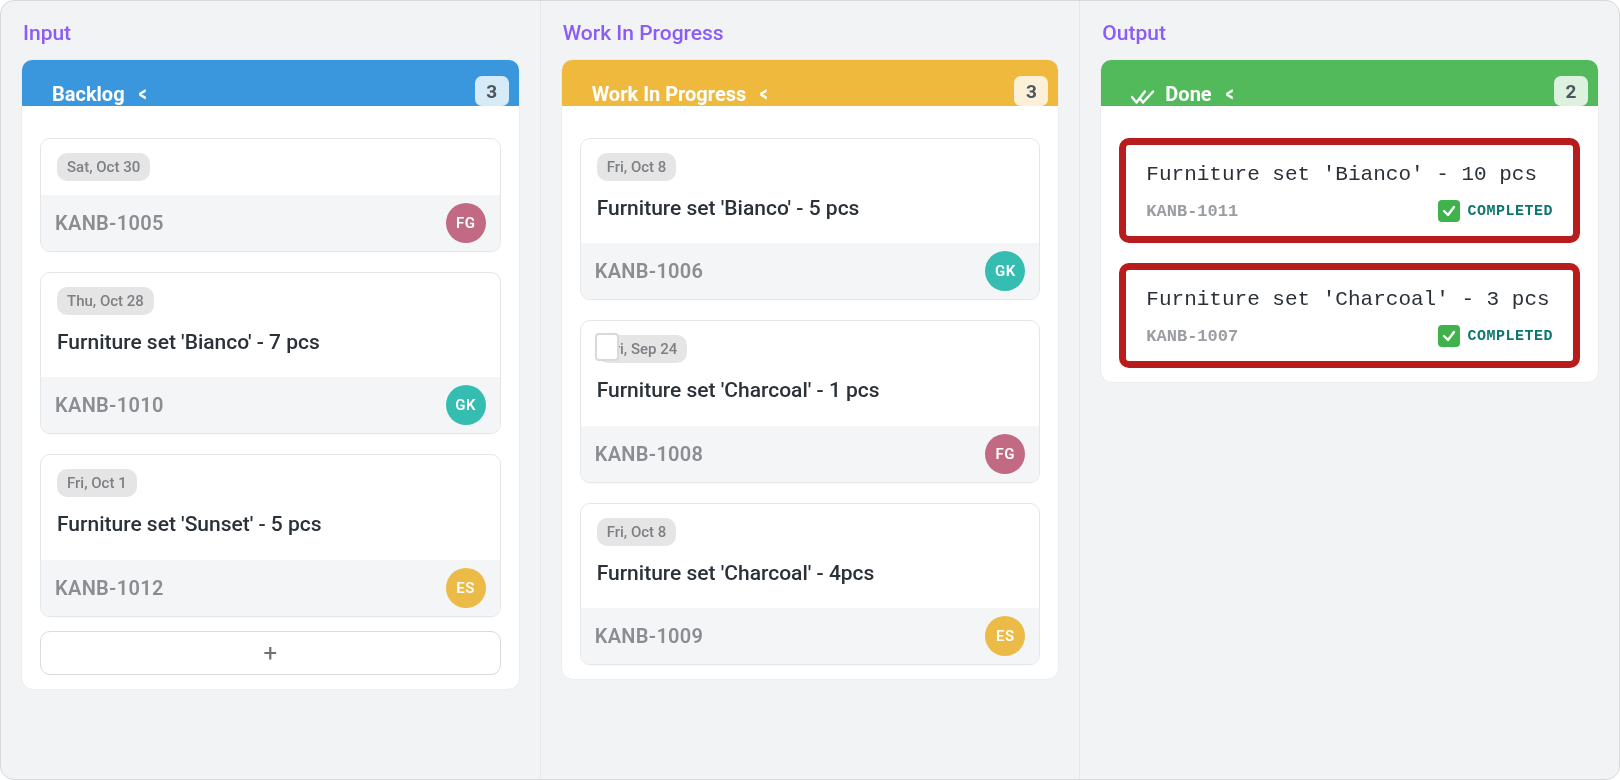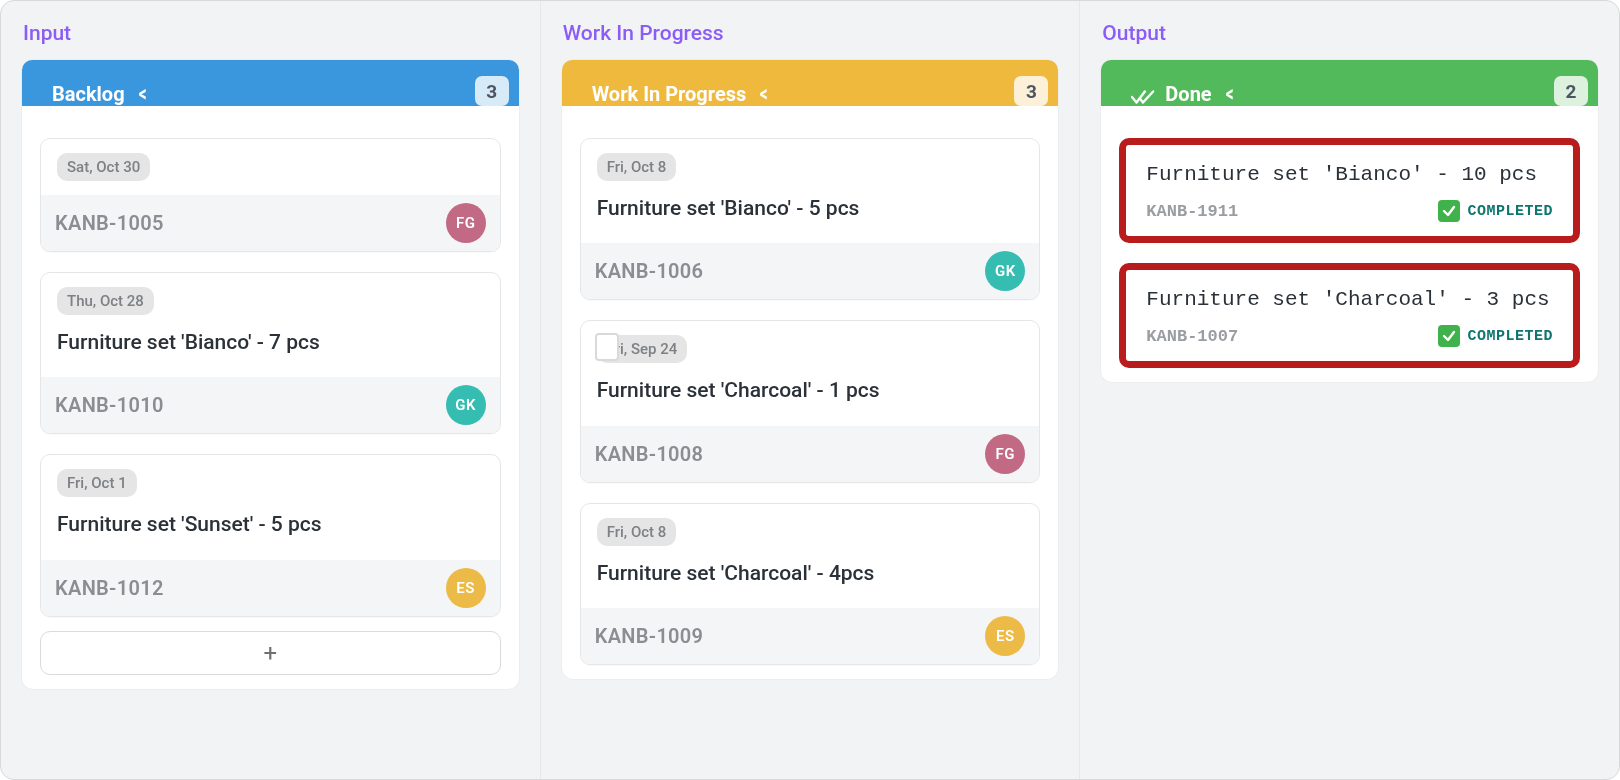--- a/index.html
+++ b/index.html
@@ -316,21 +316,21 @@
         <span class="col-title">Done</span>
         <span class="chev">&lt;</span>
         <span class="spacer"></span>
         <span class="count-badge">2</span>
       </div>
       <div class="cards-done">
 
         <div class="done-card">
           <div class="done-title">Furniture set 'Bianco' - 10 pcs</div>
           <div class="done-row">
-            <span class="done-id">KANB-1911</span>
+            <span class="done-id">KANB-1011</span>
             <span class="completed">
               <span class="completed-check">
                 <svg viewBox="0 0 14 14">
                     <polyline points="2,7 6,11 12,3" fill="none" stroke="#fff" stroke-width="2.4" stroke-linecap="round" stroke-linejoin="round"></polyline>
                   </svg>
               </span>
               <span>COMPLETED</span>
             </span>
           </div>
         </div>

